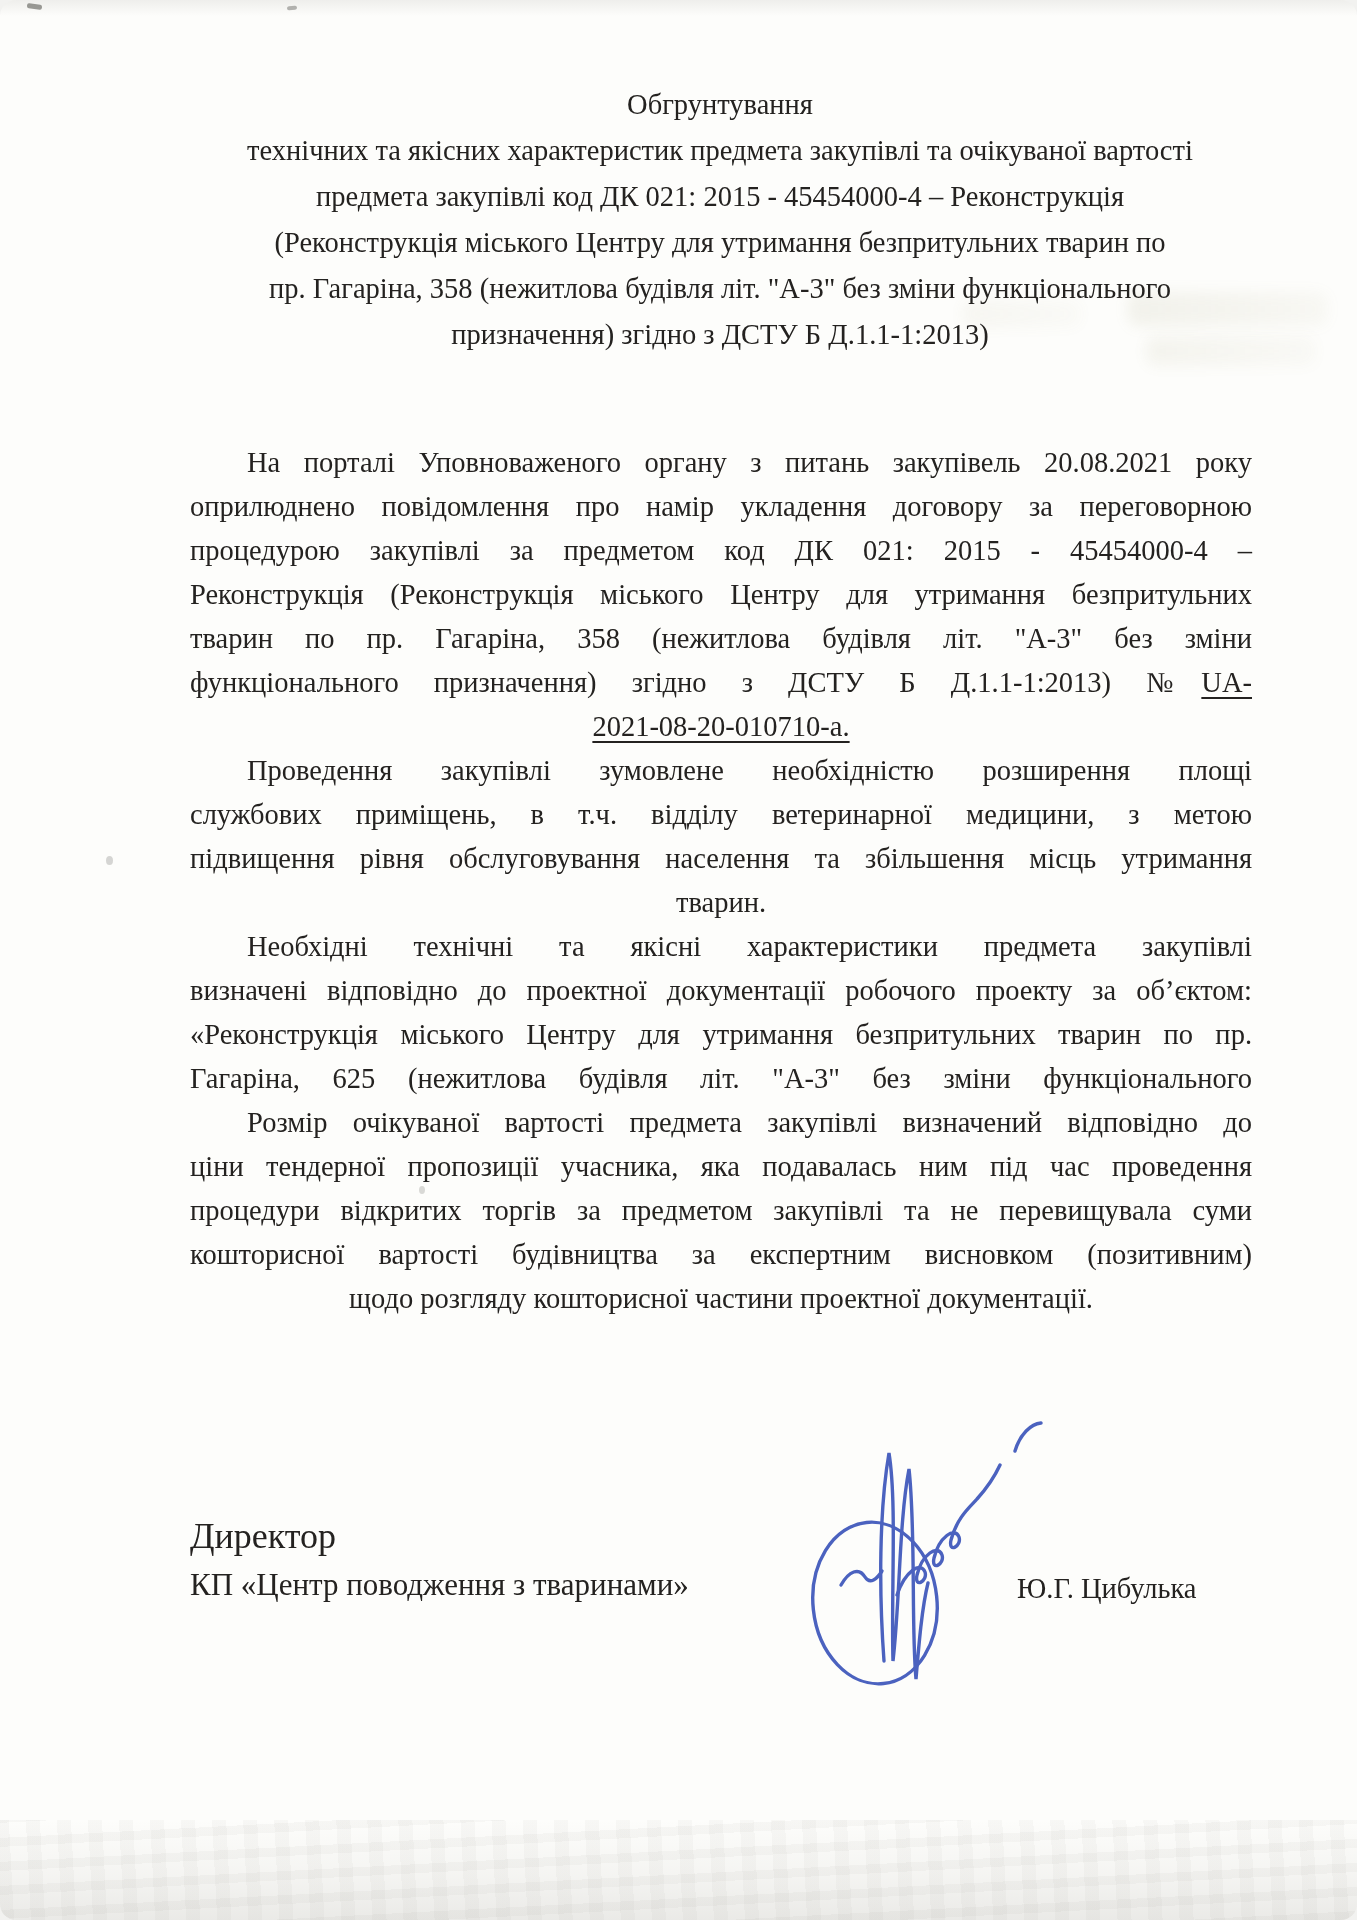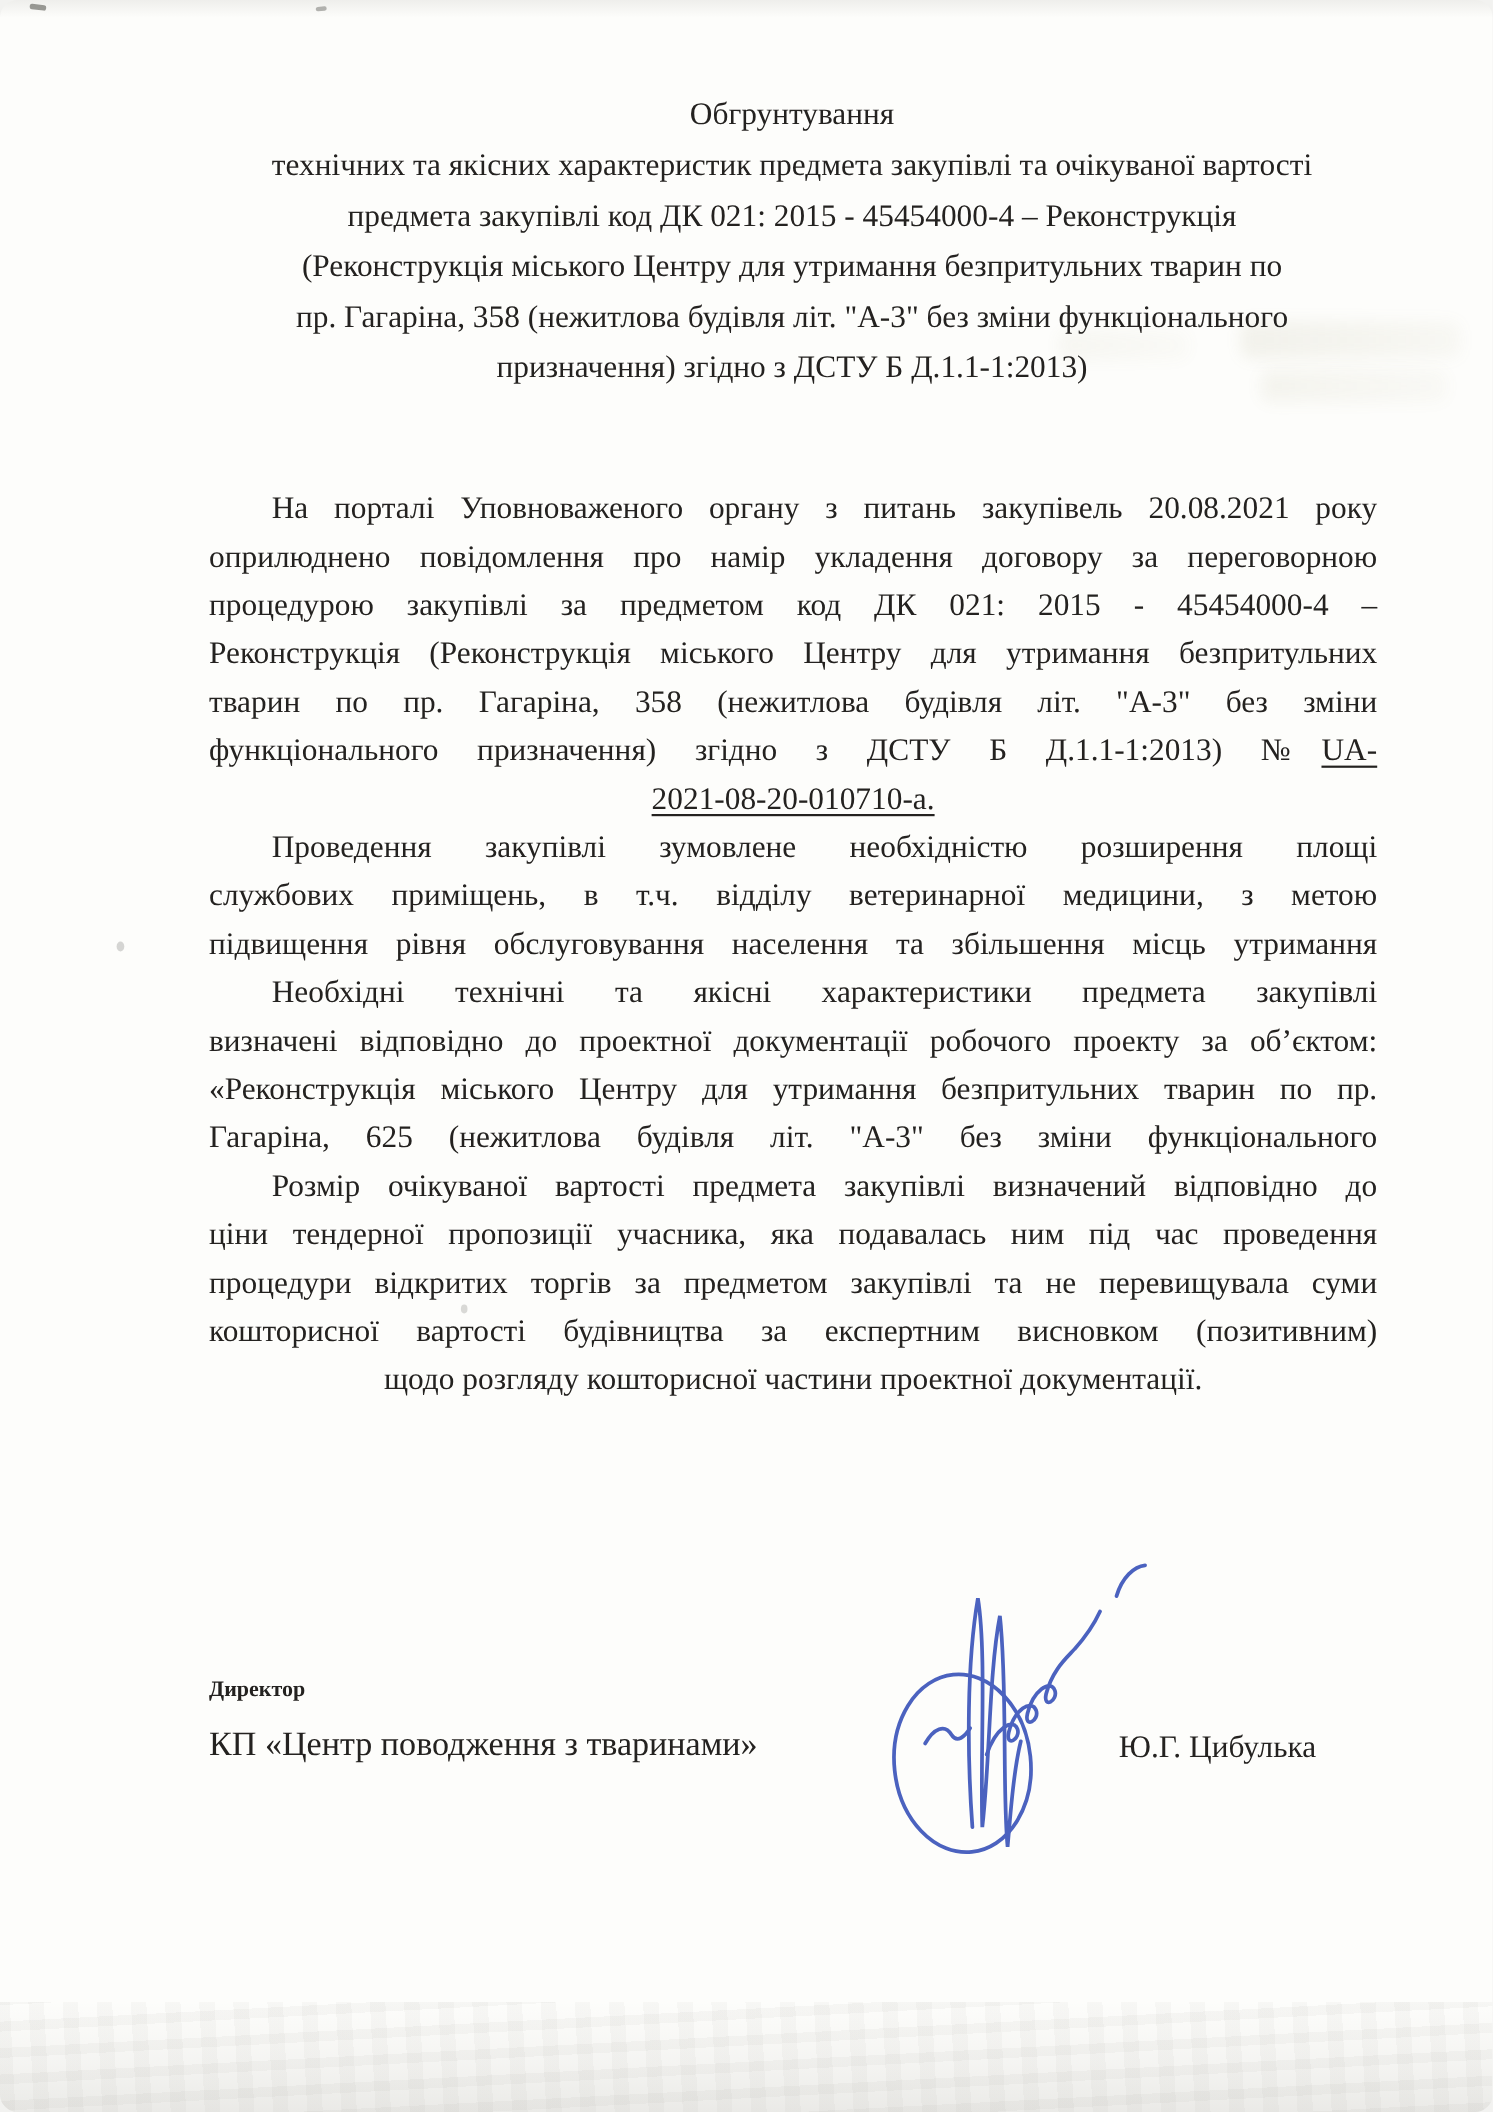--- a/index.html
+++ b/index.html
@@ -45,21 +45,21 @@
   }
   .body-block {
     position: absolute; left: 190px; top: 441px; width: 1062px;
     font-size: 28.5px; line-height: 44px;
   }
   .jline { text-align: justify; text-align-last: justify; }
   .lline { text-align: center; }
   .indent { text-indent: 57px; }
   .u { text-decoration: underline; text-decoration-thickness: 2px; text-underline-offset: 5px; }
 
-  .sig-role  { position: absolute; left: 190px; top: 1513px; font-size: 20px; line-height: 46px; font-weight: bold; }
+  .sig-role  { position: absolute; left: 190px; top: 1513px; font-size: 36px; line-height: 46px; }
   .sig-org   { position: absolute; left: 190px; top: 1562px; font-size: 31px; line-height: 46px; }
   .sig-name  { position: absolute; left: 1017px; top: 1551px; font-size: 28.5px; line-height: 44px; margin-top: 16px; }
   .sig-ink   { position: absolute; left: 783px; top: 1403px; width: 272px; height: 306px; }
 </style>
 </head>
 <body>
 
 <div class="page">
 
   <div class="scan-top-edge"></div>
@@ -86,20 +86,21 @@
     <div class="jline">оприлюднено повідомлення про намір укладення договору за переговорною</div>
     <div class="jline">процедурою закупівлі за предметом код ДК 021: 2015 - 45454000-4 –</div>
     <div class="jline">Реконструкція (Реконструкція міського Центру для утримання безпритульних</div>
     <div class="jline">тварин по пр. Гагаріна, 358 (нежитлова будівля літ. "А-3" без зміни</div>
     <div class="jline"><span>функціонального призначення) згідно з ДСТУ Б Д.1.1-1:2013) №</span><span class="u">UA-</span></div>
     <div class="lline"><span class="u">2021-08-20-010710-а.</span></div>
 
     <div class="jline indent">Проведення закупівлі зумовлене необхідністю розширення площі</div>
     <div class="jline">службових приміщень, в т.ч. відділу ветеринарної медицини, з метою</div>
     <div class="jline">підвищення рівня обслуговування населення та збільшення місць утримання</div>
+    <div class="lline">тварин.</div>
 
     <div class="jline indent">Необхідні технічні та якісні характеристики предмета закупівлі</div>
     <div class="jline">визначені відповідно до проектної документації робочого проекту за об’єктом:</div>
     <div class="jline">«Реконструкція міського Центру для утримання безпритульних тварин по пр.</div>
     <div class="jline">Гагаріна, 625 (нежитлова будівля літ. "А-3" без зміни функціонального</div>
 
     <div class="jline indent">Розмір очікуваної вартості предмета закупівлі визначений відповідно до</div>
     <div class="jline">ціни тендерної пропозиції учасника, яка подавалась ним під час проведення</div>
     <div class="jline">процедури відкритих торгів за предметом закупівлі та не перевищувала суми</div>
     <div class="jline">кошторисної вартості будівництва за експертним висновком (позитивним)</div>

